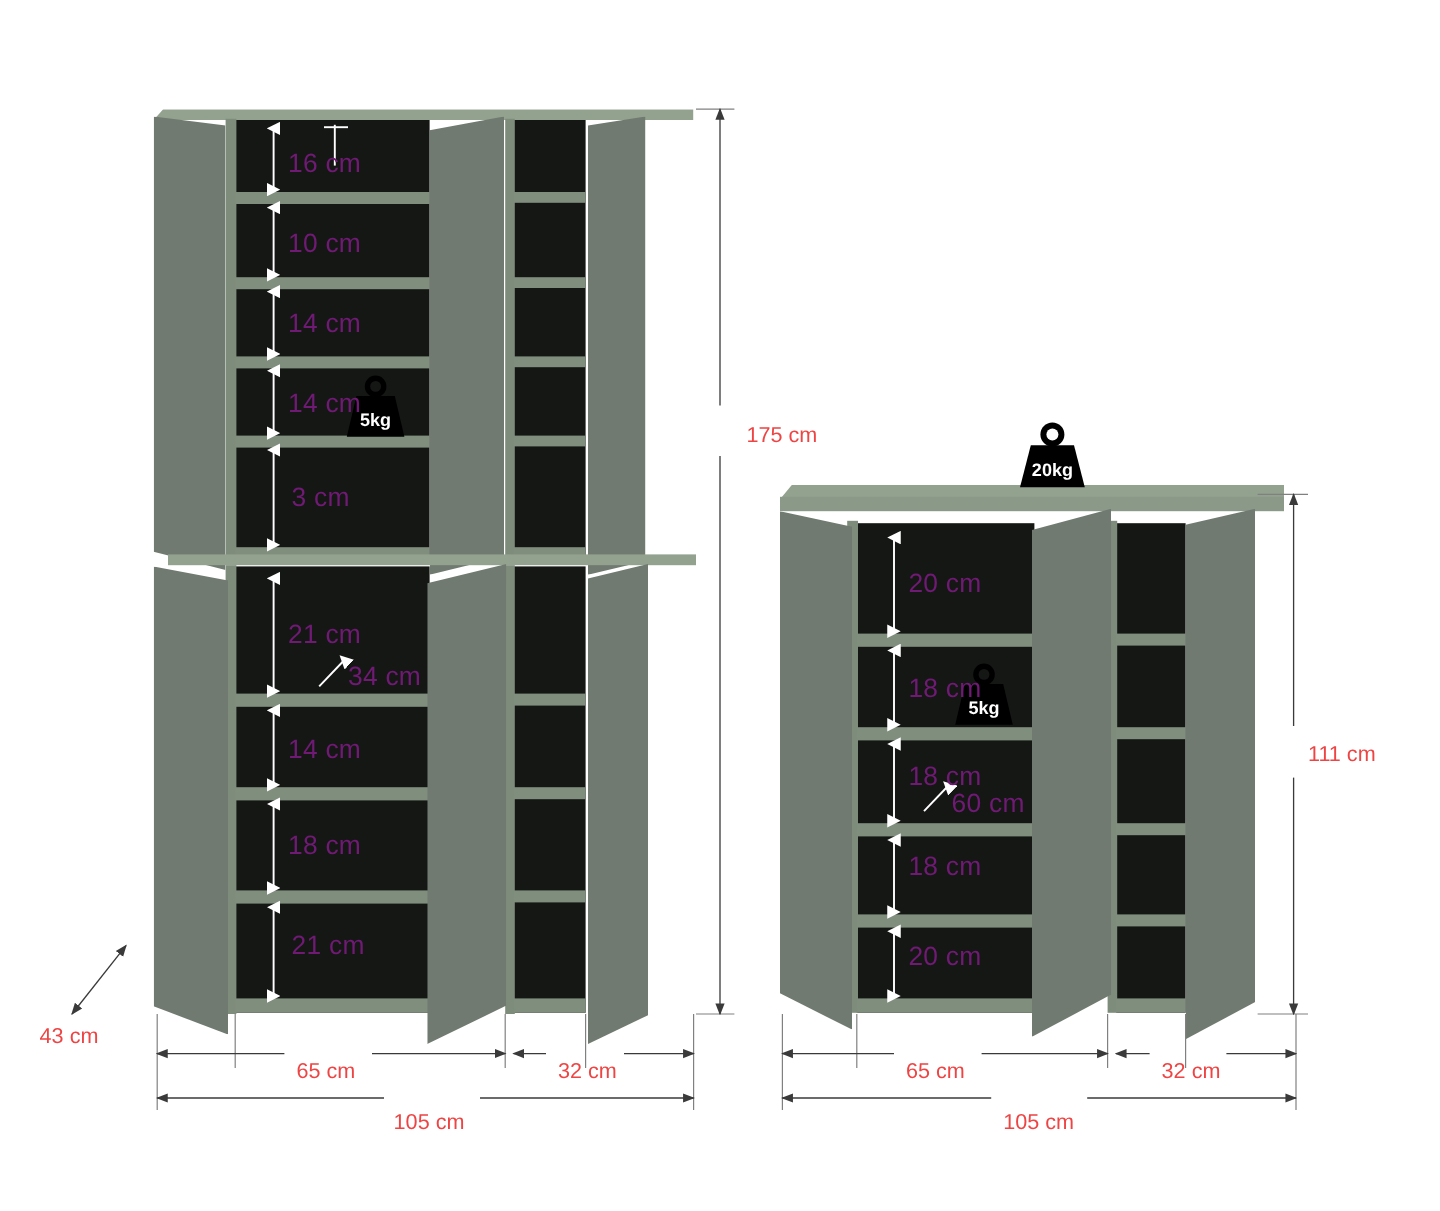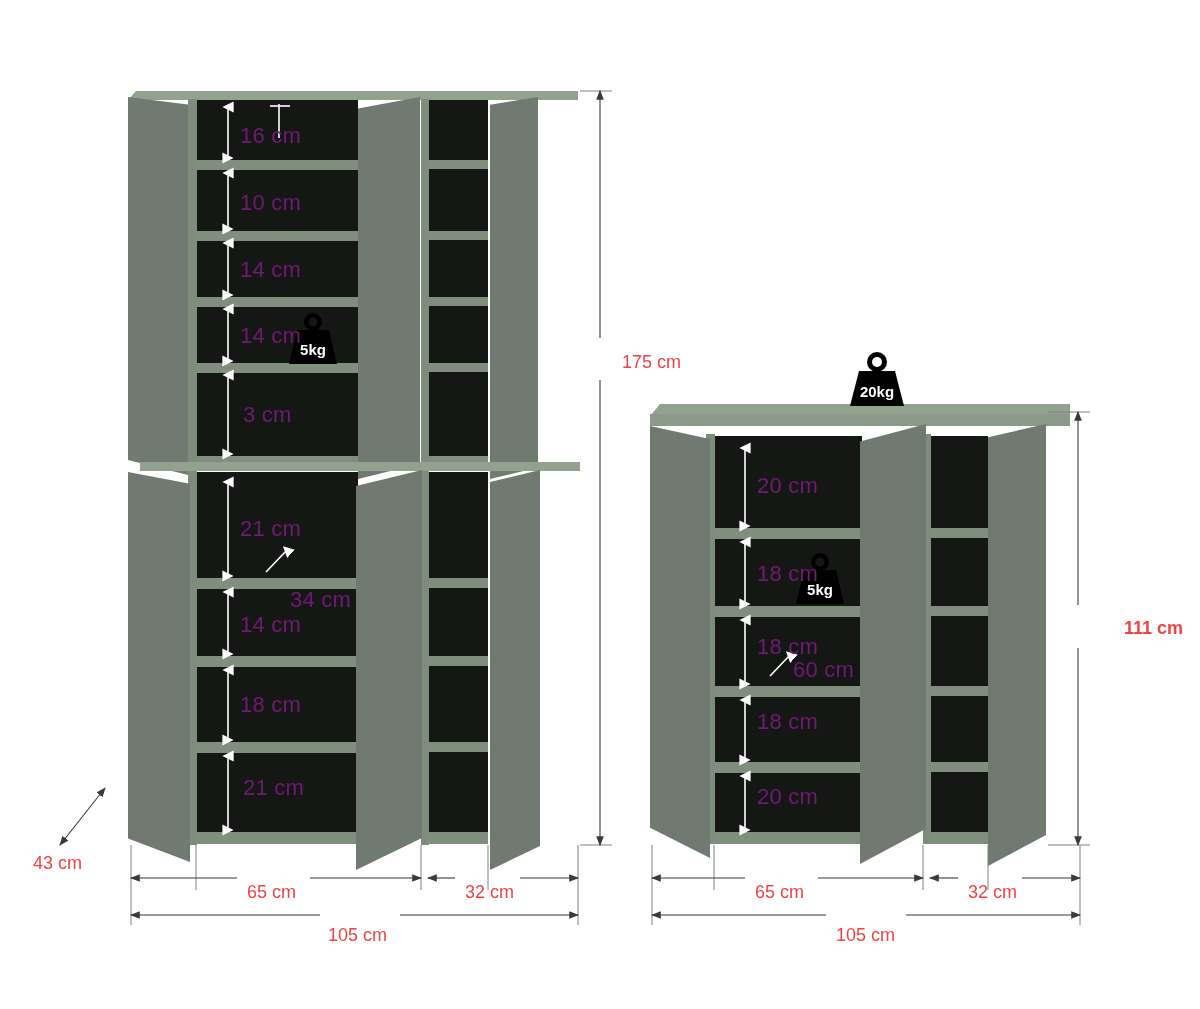--- a/index.html
+++ b/index.html
@@ -238,33 +238,33 @@
   <div class="dimtext" style="left:240px;top:123px;">16 cm</div>
   <div class="dimtext" style="left:240px;top:190px;">10 cm</div>
   <div class="dimtext" style="left:240px;top:257px;">14 cm</div>
   <div class="dimtext" style="left:240px;top:323px;">14 cm</div>
   <div class="dimtext" style="left:243px;top:402px;">3 cm</div>
 
   <div class="dimtext" style="left:240px;top:516px;">21 cm</div>
   <div class="dimtext" style="left:240px;top:612px;">14 cm</div>
   <div class="dimtext" style="left:240px;top:692px;">18 cm</div>
   <div class="dimtext" style="left:243px;top:775px;">21 cm</div>
-  <div class="dimtext" style="left:290px;top:551px;margin-top:36px;">34 cm</div>
+  <div class="dimtext" style="left:290px;top:551px;">34 cm</div>
 
   <div class="dimtext" style="left:757px;top:473px;">20 cm</div>
   <div class="dimtext" style="left:757px;top:561px;">18 cm</div>
   <div class="dimtext" style="left:757px;top:634px;">18 cm</div>
   <div class="dimtext" style="left:757px;top:709px;">18 cm</div>
   <div class="dimtext" style="left:757px;top:784px;">20 cm</div>
   <div class="dimtext" style="left:793px;top:657px;">60 cm</div>
 
   <div class="dimtext-dark" style="left:622px;top:352px;">175 cm</div>
   <div class="dimtext-dark" style="left:247px;top:882px;">65 cm</div>
   <div class="dimtext-dark" style="left:465px;top:882px;">32 cm</div>
   <div class="dimtext-dark" style="left:328px;top:925px;">105 cm</div>
 
-  <div class="dimtext-dark" style="left:1124px;top:618px;font-weight:bold;">111 cm</div>
+  <div class="dimtext-dark" style="left:1090px;top:618px;">111 cm</div>
   <div class="dimtext-dark" style="left:755px;top:882px;">65 cm</div>
   <div class="dimtext-dark" style="left:968px;top:882px;">32 cm</div>
   <div class="dimtext-dark" style="left:836px;top:925px;">105 cm</div>
 
   <div class="dimtext-dark" style="left:33px;top:853px;">43 cm</div>
 </div>
 
 </body></html>

